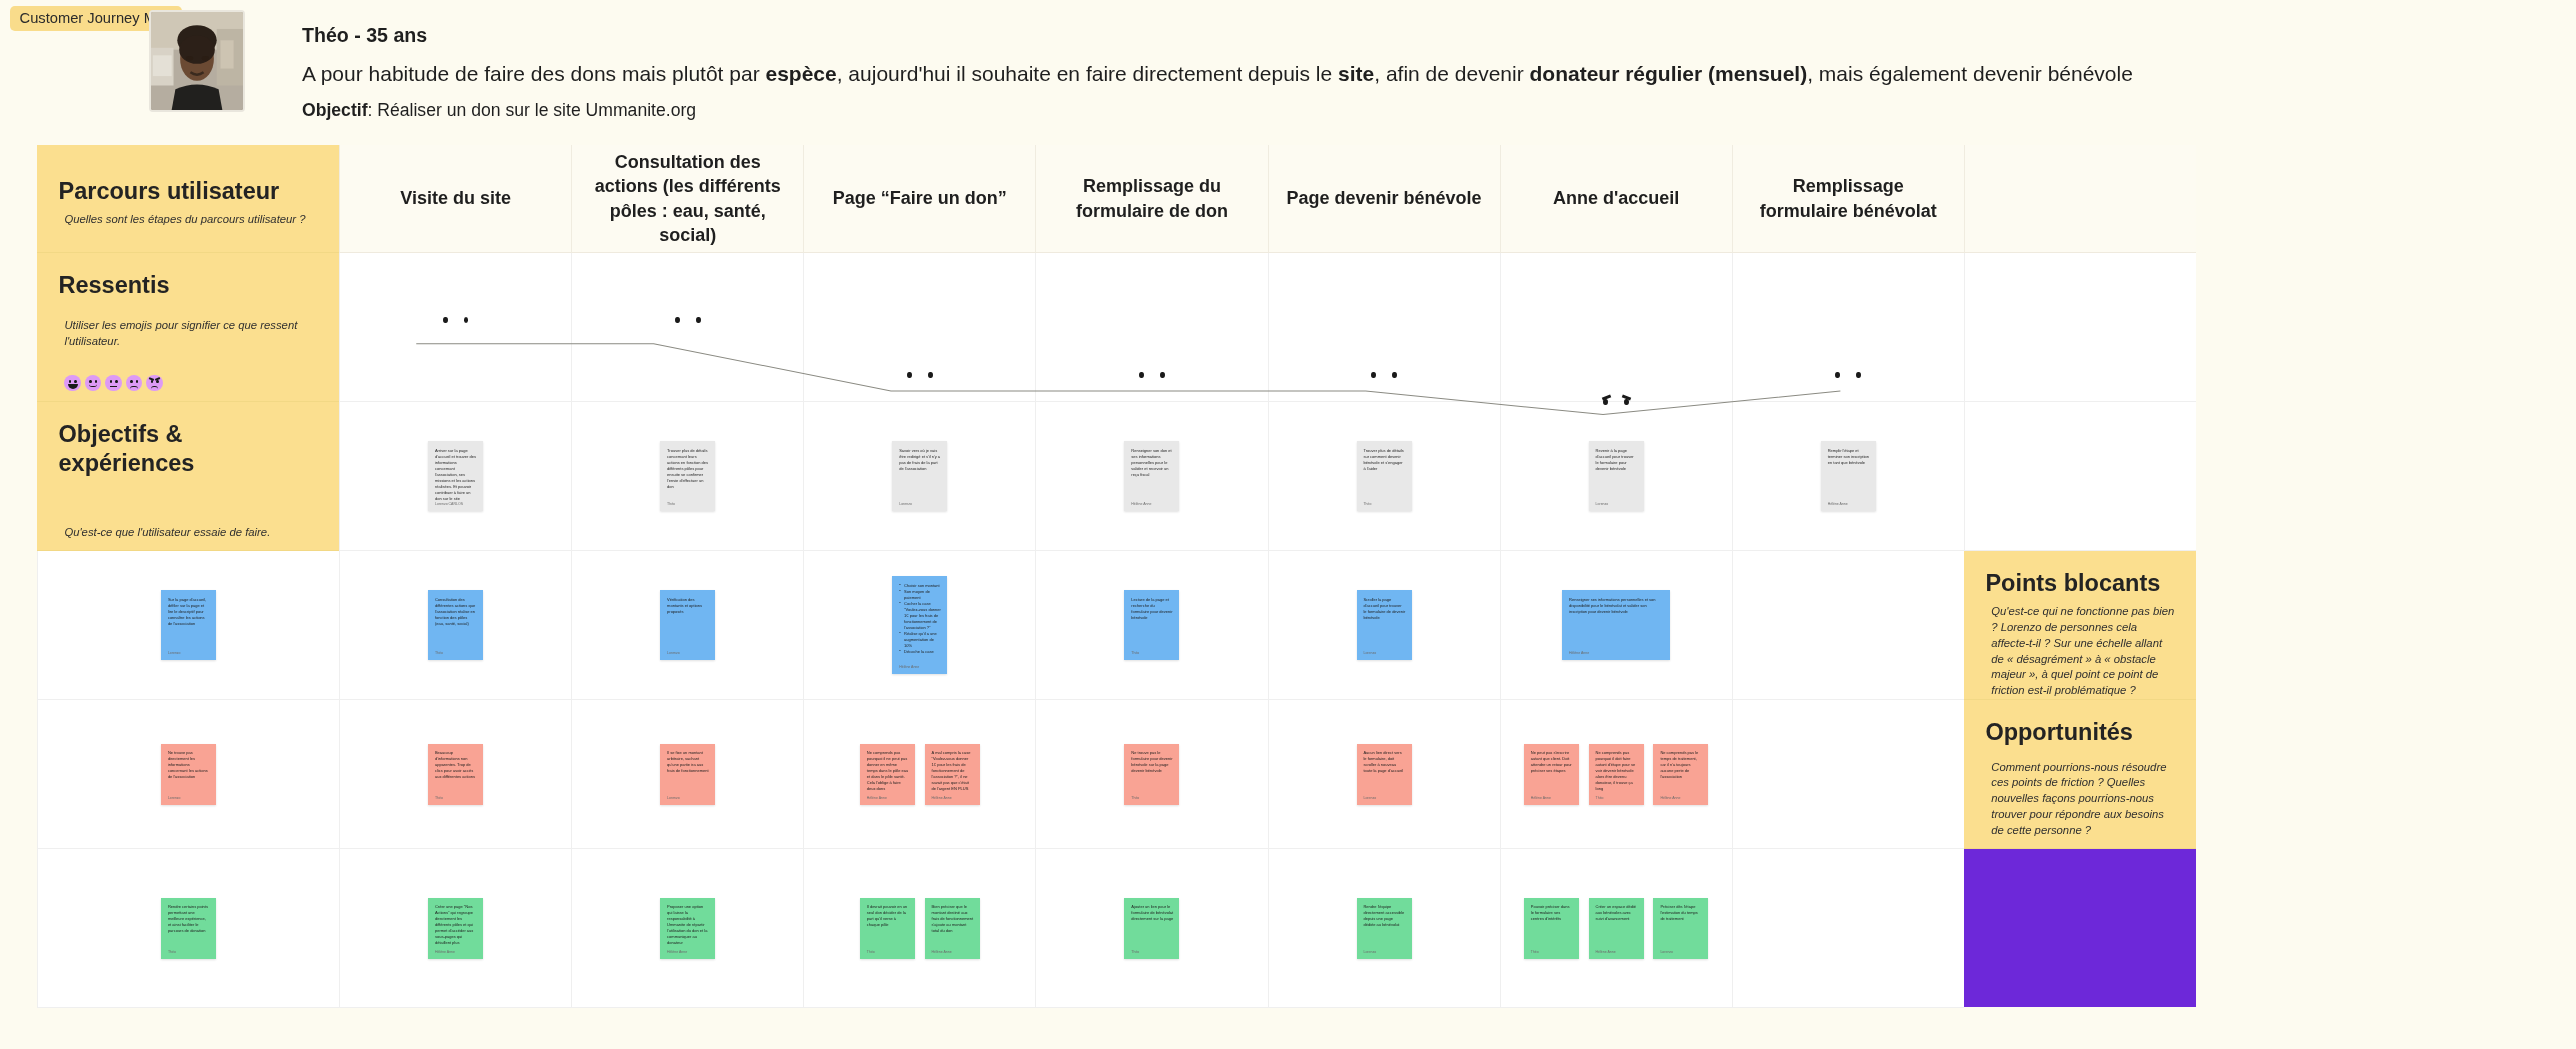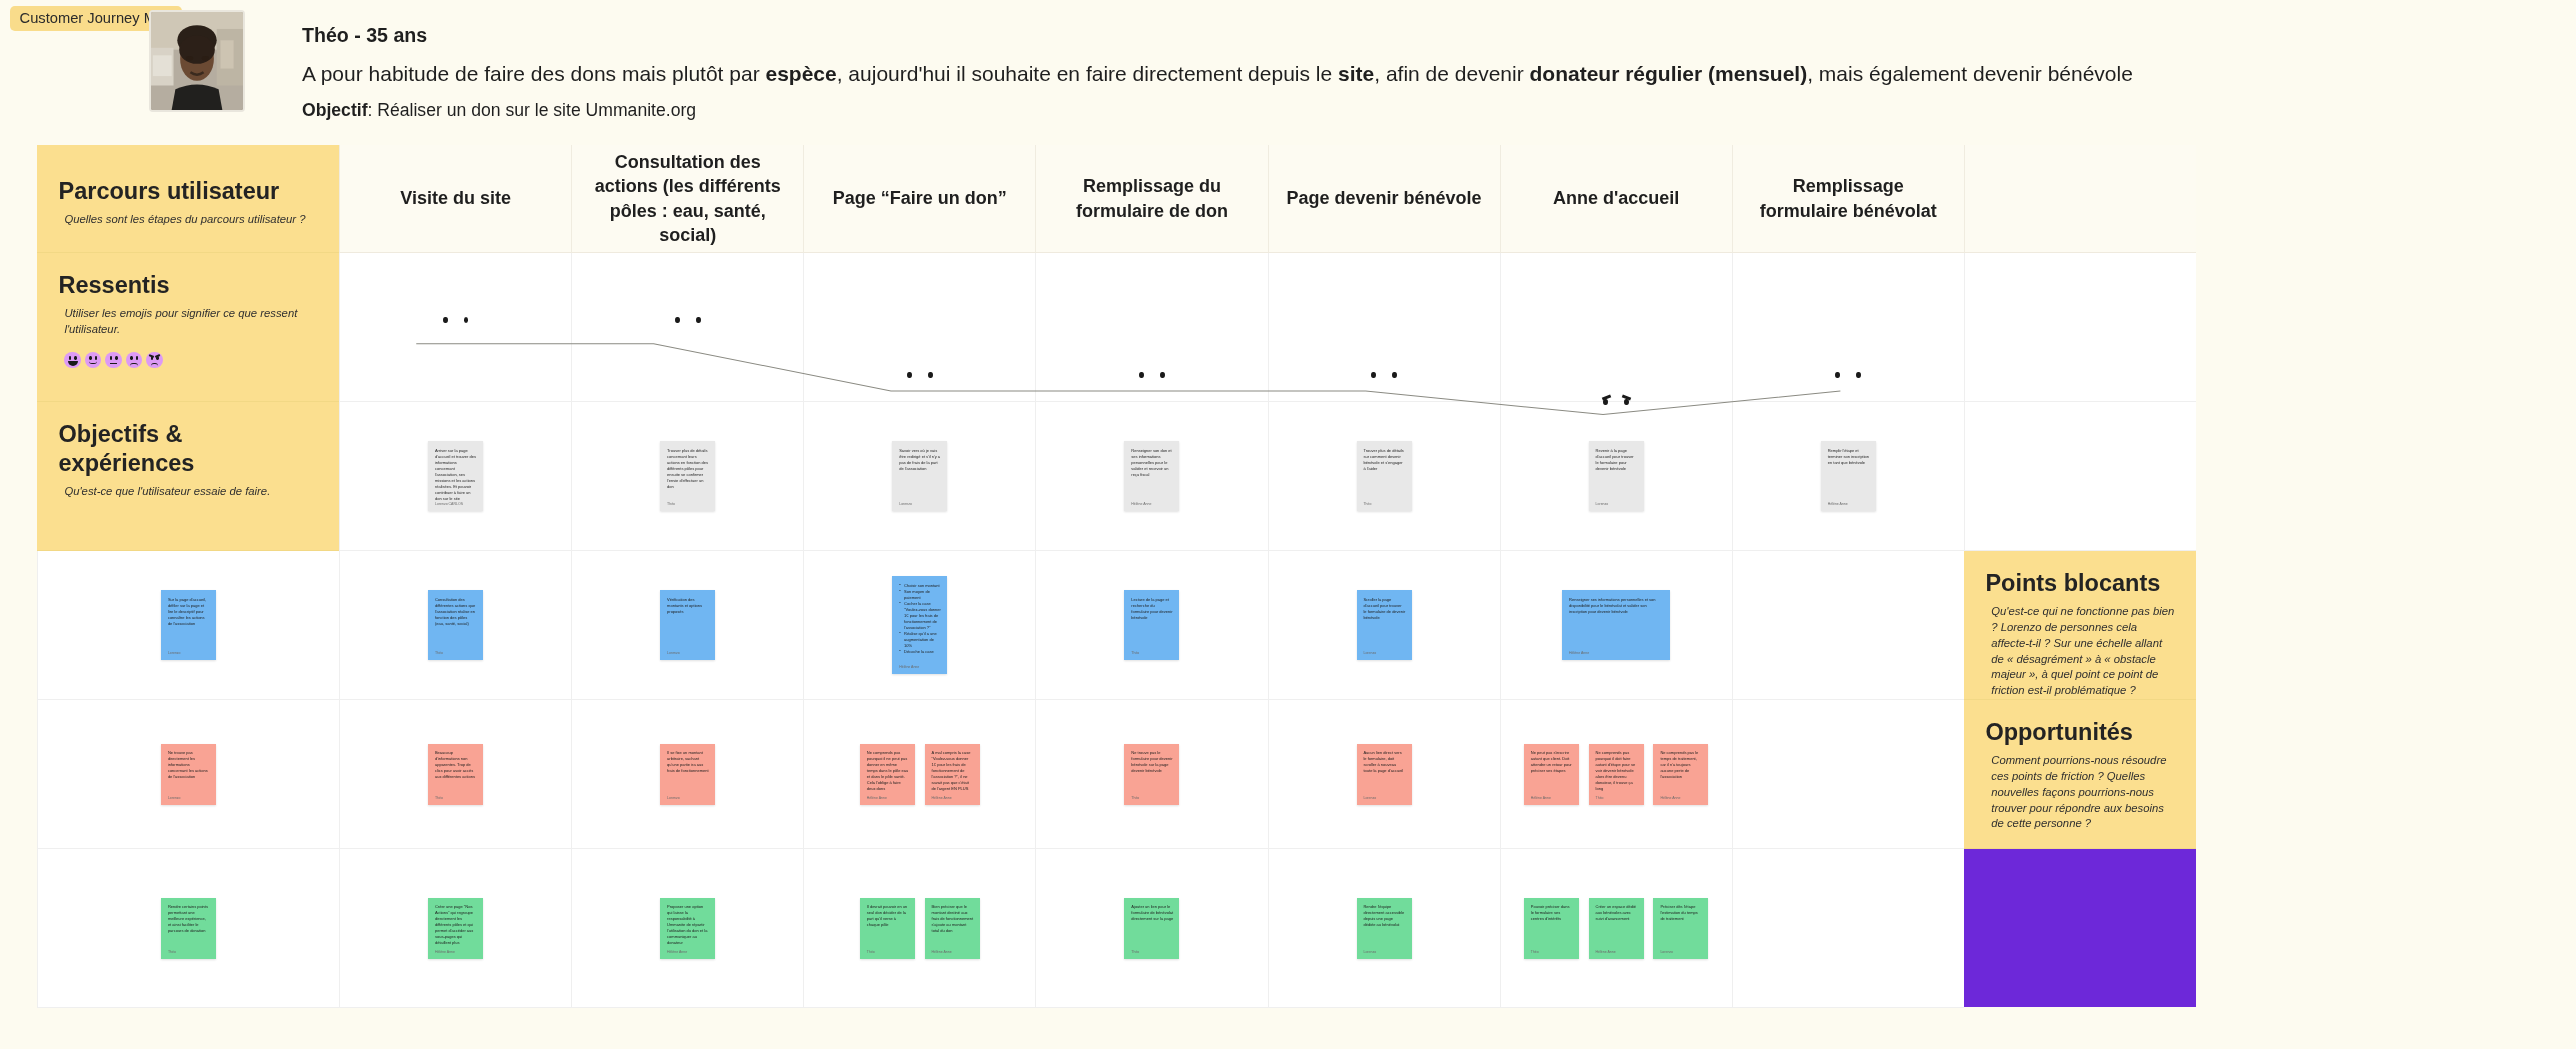--- a/index.html
+++ b/index.html
@@ -37,21 +37,21 @@
   .grid {
     position: absolute; left: 37px; top: 145px;
     width: 2159px; height: 862px;
     display: grid;
     grid-template-columns: 302px repeat(8, 1fr);
     grid-template-rows: 108px 149px 149px 149px 149px 159px;
     background: #6d28d9;
   }
   .rowlabel {
     background: #fbdf8f; padding: 17.6px 21.5px 9.8px 21.5px;
-    display: flex; flex-direction: column; justify-content: flex-start;
+    display: flex; flex-direction: column; justify-content: space-between;
     border-bottom: 1px solid #f2d885;
   }
   .rowlabel.first { justify-content: center; }
   .rowlabel-title { font-size: 23.5px; font-weight: bold; color: #232323; line-height: 29px; }
   .rowlabel-sub {
     font-size: 11.3px; font-style: italic; color: #2f2f2f;
     line-height: 15.7px; margin-top: 6.9px; padding-left: 5.9px;
   }
   .emoji-legend { display: flex; gap: 3.9px; margin-top: 13.7px; padding-left: 5.9px; }
 

